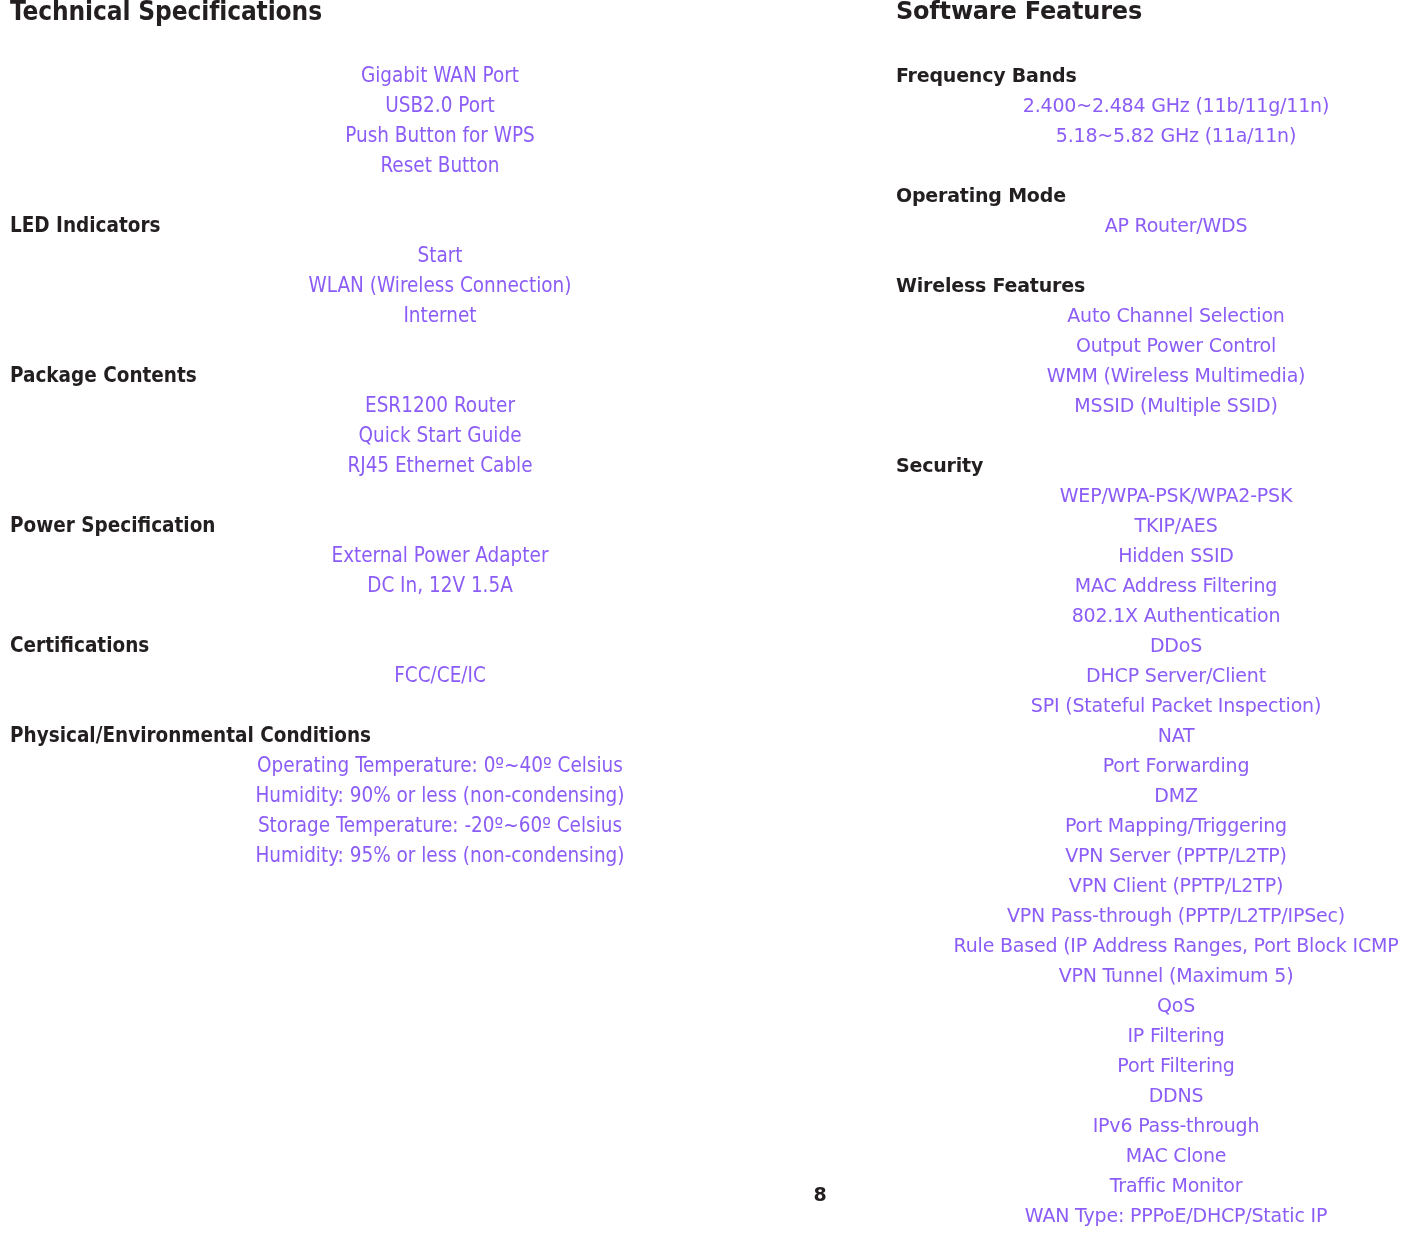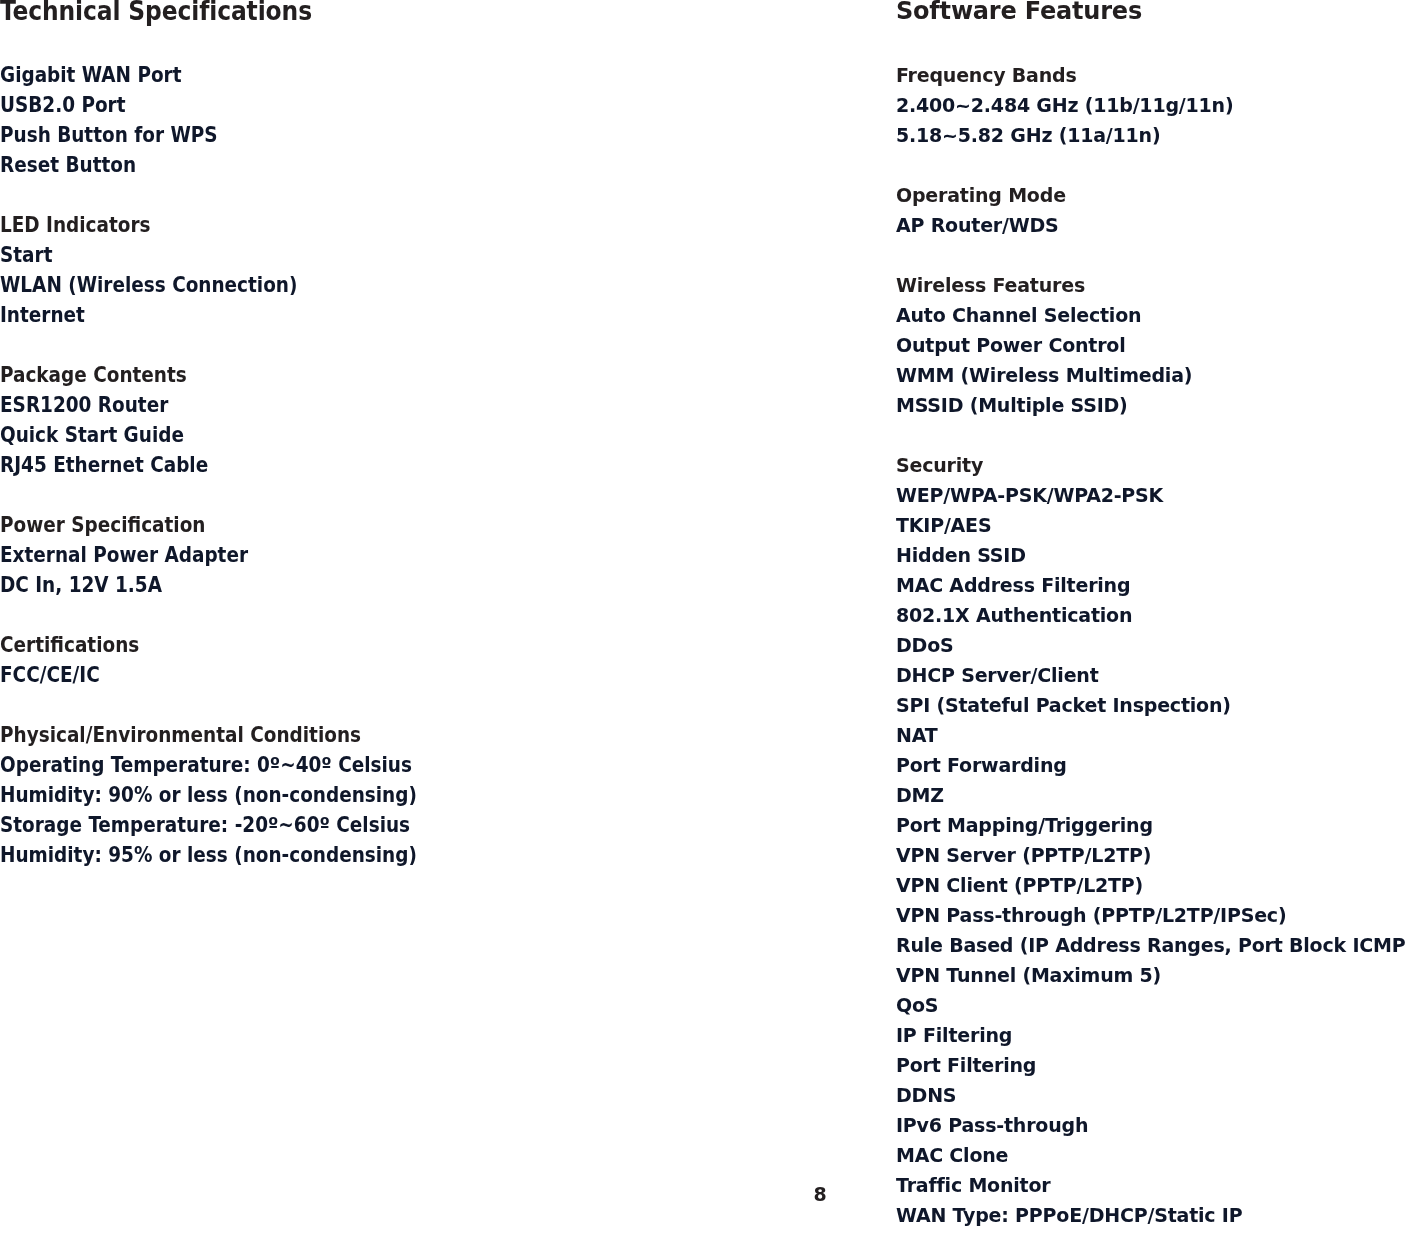--- a/index.html
+++ b/index.html
@@ -21,21 +21,21 @@
   .page {
     position: absolute;
     inset: 0;
     overflow: hidden;
   }
 
   .column {
     position: absolute;
     top: 0;
   }
-  .column--left  { left: 0;   width: 860px; }
+  .column--left  { left: 10px;   width: 860px; }
   .column--right { left: 896px; width: 560px; }
 
   
   .col-title {
     font-size: 26px;
     font-weight: bold;
     line-height: 30px;
     letter-spacing: -0.1px;
     color: #231f20;
     margin: 0;
@@ -60,25 +60,26 @@
     font-size: 20.5px;
     font-weight: bold;
     line-height: 30px;
     color: #231f20;
     white-space: nowrap;
     letter-spacing: 0px;
   }
 
   .spec-line {
     font-size: 20.5px;
-    font-weight: bold;
+    font-weight: normal;
     line-height: 30px;
-    color: #0f172a;
+    color: #8b5cf6;
     white-space: nowrap;
     letter-spacing: 0px;
+    text-align: center;
   }
 
   
   .column--right .spec-heading,
   .column--right .spec-line,
   .column--right .col-title {
     font-family: "DejaVu Sans", "Liberation Sans", sans-serif;
     font-size: 19px;
     letter-spacing: -0.2px;
   }

